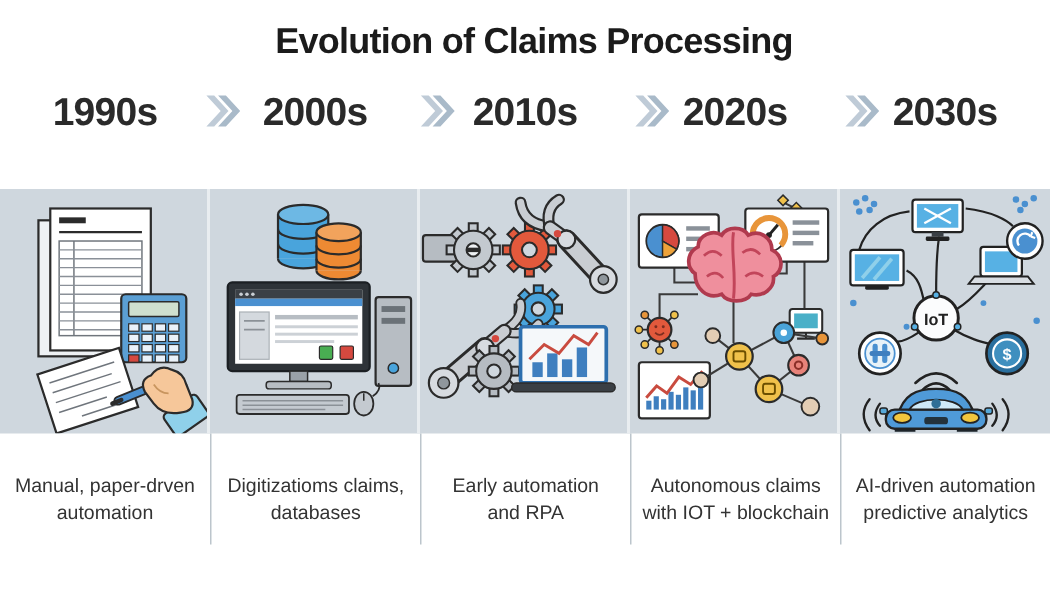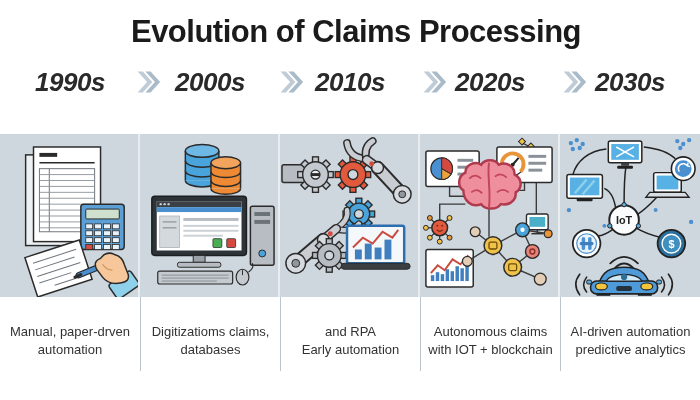--- a/index.html
+++ b/index.html
@@ -3,24 +3,24 @@
 <meta charset="utf-8">
 <style>
   :root{
     --page-bg:#ffffff; --panel-bg:#cfd7de; --panel-gap:#e9edf0; --chevron:#a9bac9;
     --title-text:#1b1b1b; --year-text:#2a2a2a; --caption-text:#333333; --divider:#bcc5cc;
   }
   *{margin:0;padding:0;box-sizing:border-box;}
   body{background:#fff;font-family:"Liberation Sans",sans-serif;}
   .canvas{position:relative;width:700px;height:400px;background:var(--page-bg);overflow:hidden;}
   .title-row{padding-top:14px;text-align:center;}
-  .title-row h1{font-size:31px;font-weight:700;letter-spacing:-0.5px;color:var(--title-text);margin-left:12px;}
+  .title-row h1{font-size:24px;font-weight:700;letter-spacing:-0.5px;color:var(--title-text);margin-left:12px;}
   .timeline-row{position:relative;height:56px;margin-top:4px;display:flex;}
   .year-cell{width:140px;display:flex;align-items:center;justify-content:center;}
-  .year-label{font-size:26px;font-weight:700;color:var(--year-text);letter-spacing:-0.5px;font-style:italic;}
+  .year-label{font-size:26px;font-weight:700;color:var(--year-text);letter-spacing:-0.5px;}
   .chev{position:absolute;top:50%;transform:translateY(-50%);width:26px;height:24px;}
   .panels-row{display:flex;margin-top:24px;height:163px;}
   .panel{width:140px;height:163px;background:var(--panel-bg);border-right:2px solid var(--panel-gap);overflow:hidden;}
   .panel:last-child{border-right:none;}
   .panel svg{display:block;margin:0 auto;}
   .captions-row{display:flex;height:74px;}
   .cap-cell{width:140px;padding-top:26px;text-align:center;border-left:1px solid var(--divider);}
   .cap-cell:first-child{border-left:none;}
   .cap-line{font-size:13px;line-height:1.35;color:var(--caption-text);}
 </style>
@@ -504,22 +504,22 @@
   <div class="captions-row">
     <div class="cap-cell">
       <div class="cap-line">Manual, paper-drven</div>
       <div class="cap-line">automation</div>
     </div>
     <div class="cap-cell">
       <div class="cap-line">Digitizatioms claims,</div>
       <div class="cap-line">databases</div>
     </div>
     <div class="cap-cell">
+      <div class="cap-line">Early automation</div>
       <div class="cap-line">and RPA</div>
-      <div class="cap-line">Early automation</div>
     </div>
     <div class="cap-cell">
       <div class="cap-line">Autonomous claims</div>
       <div class="cap-line">with IOT + blockchain</div>
     </div>
     <div class="cap-cell">
       <div class="cap-line">AI-driven automation</div>
       <div class="cap-line">predictive analytics</div>
     </div>
   </div>

